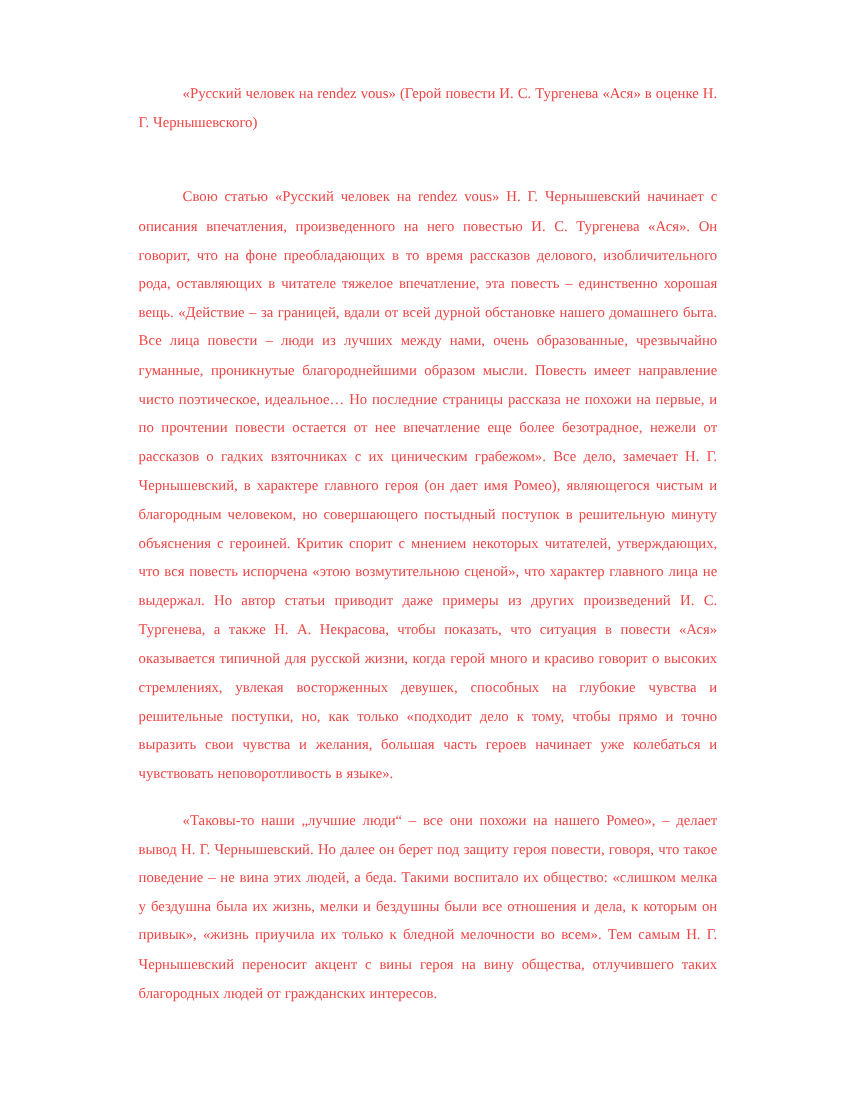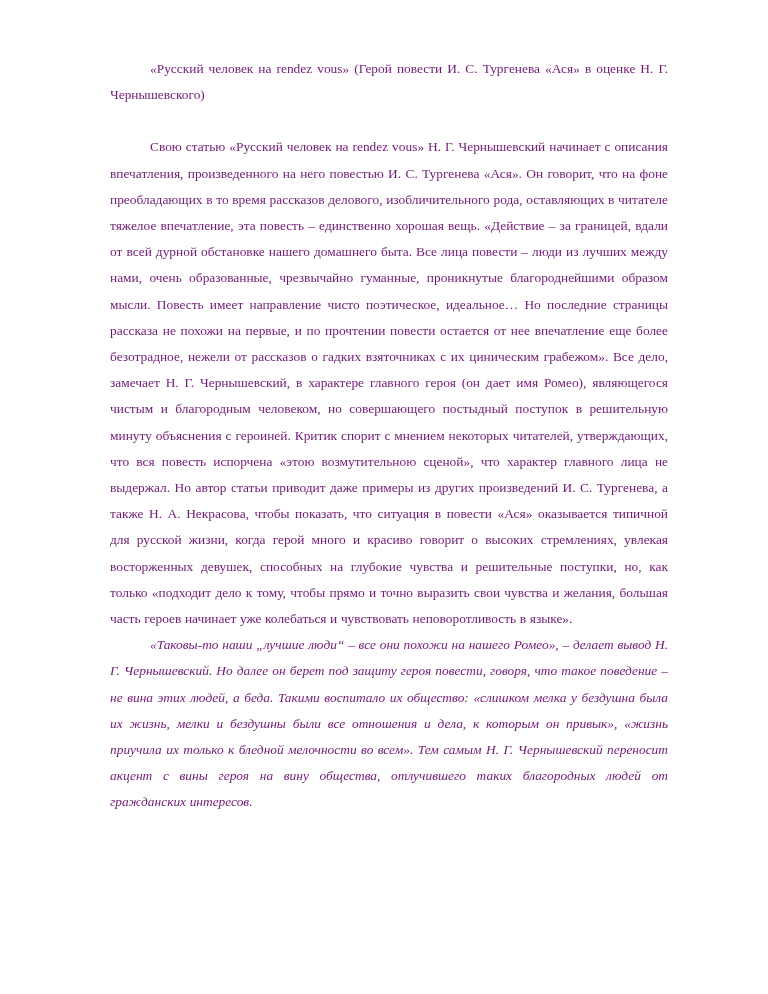--- a/index.html
+++ b/index.html
@@ -22,39 +22,38 @@
     background: #ffffff;
     overflow: hidden;
   }
   .content {
     position: absolute;
     left: 110px;
     top: 56px;
     width: 558px;
   }
   .para {
-    margin: 0;
+    margin: 16px;
     font-size: 13.4px;
     line-height: 26.2px;
     text-align: justify;
     text-justify: inter-word;
     text-indent: 40px;
-    color: #701a75;
+    color: #ef4444;
     hyphens: none;
     word-spacing: 0.02em;
   }
   .para.title-block {
     margin-bottom: 0;
   }
   .spacer-lg {
     height: 26px;
   }
   .para + .para {
     margin-top: 0;
-    font-style: italic;
   }
 </style>
 </head>
 <body>
 
 <div class="page">
   <div class="content">
 
     <p class="para title-block">«Русский человек на rendez vous» (Герой повести И. С. Тургенева «Ася» в оценке Н. Г. Чернышевского)</p>
 

